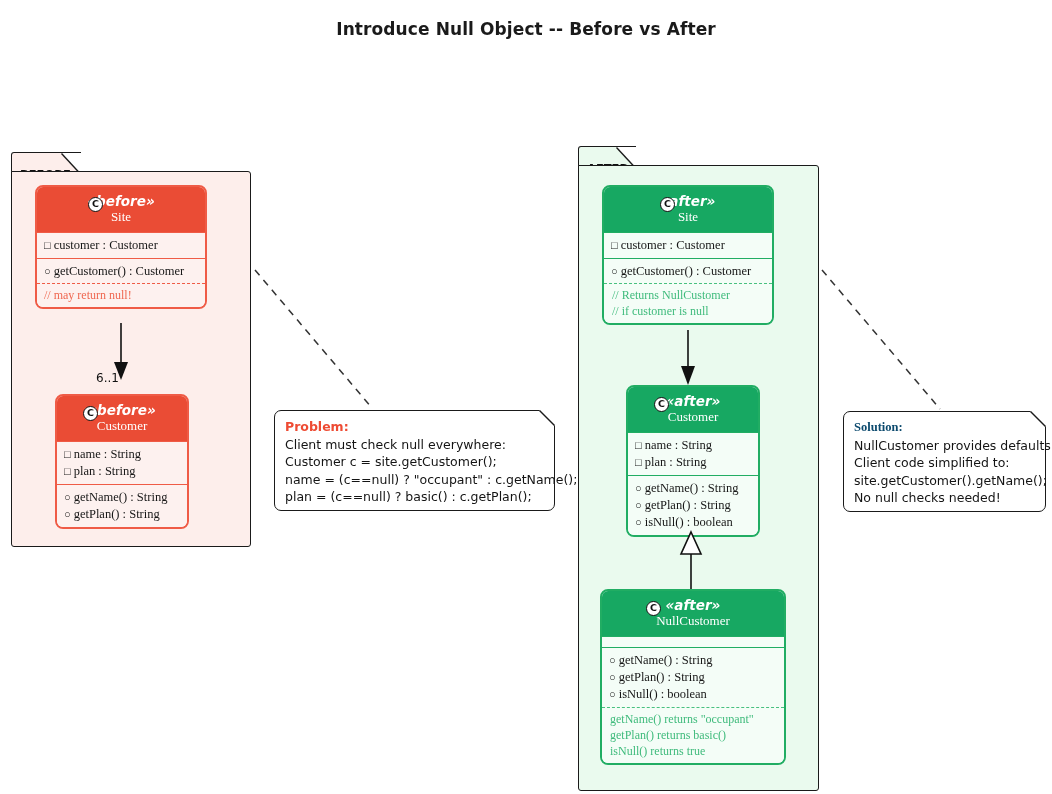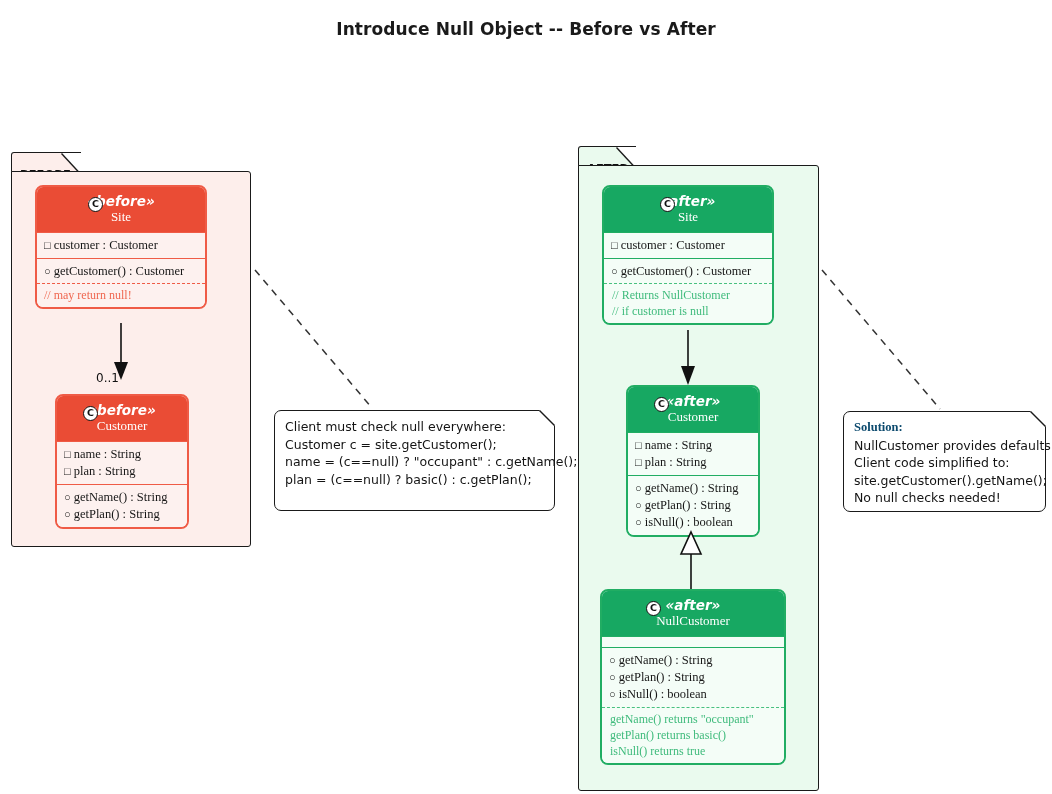--- a/index.html
+++ b/index.html
@@ -334,20 +334,21 @@
   </div>
 </div>
 
 <div class="note" id="note-problem" style="left:274px; top:410px; width:281px; height:101px;">
   <span class="note-fold">
     <svg width="16" height="16" viewBox="0 0 16 16">
       <path d="M0,0 L16,16 L16,0 Z" fill="#ffffff"></path>
       <path d="M0.5,0.5 L15.5,15.5" stroke="#1a1a1a" stroke-width="1.4" fill="none"></path>
     </svg>
   </span>
+  <div class="note-title">Problem:</div>
   <div>Client must check null everywhere:</div>
   <div>Customer c = site.getCustomer();</div>
   <div>name = (c==null) ? "occupant" : c.getName();</div>
   <div>plan = (c==null) ? basic() : c.getPlan();</div>
 </div>
 
 <div class="note" id="note-solution" style="left:843px; top:411px; width:203px; height:101px;">
   <span class="note-fold">
     <svg width="16" height="16" viewBox="0 0 16 16">
       <path d="M0,0 L16,16 L16,0 Z" fill="#ffffff"></path>
@@ -381,13 +382,13 @@
   <g>
     <line x1="691" y1="589" x2="691" y2="553" stroke="#111111" stroke-width="1.6"></line>
     <path d="M691,532 L701,554 L681,554 Z" fill="#ffffff" stroke="#111111" stroke-width="1.6" stroke-linejoin="miter"></path>
   </g>
 
   <line x1="255" y1="270" x2="372" y2="408" stroke="#333333" stroke-width="1.5" stroke-dasharray="7,6"></line>
 
   <line x1="822" y1="270" x2="940" y2="409" stroke="#333333" stroke-width="1.5" stroke-dasharray="7,6"></line>
 </svg>
 
-<div class="edge-label" style="left:96px; top:371px;">0..1</div>
+<div class="edge-label" style="left:96px; top:371px;">6..1</div>
 
 </body></html>

